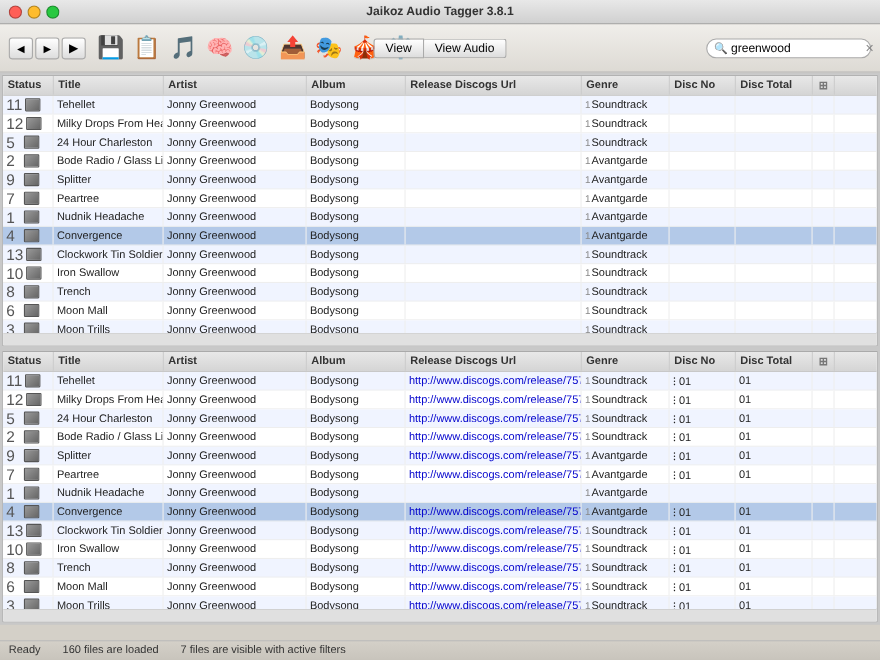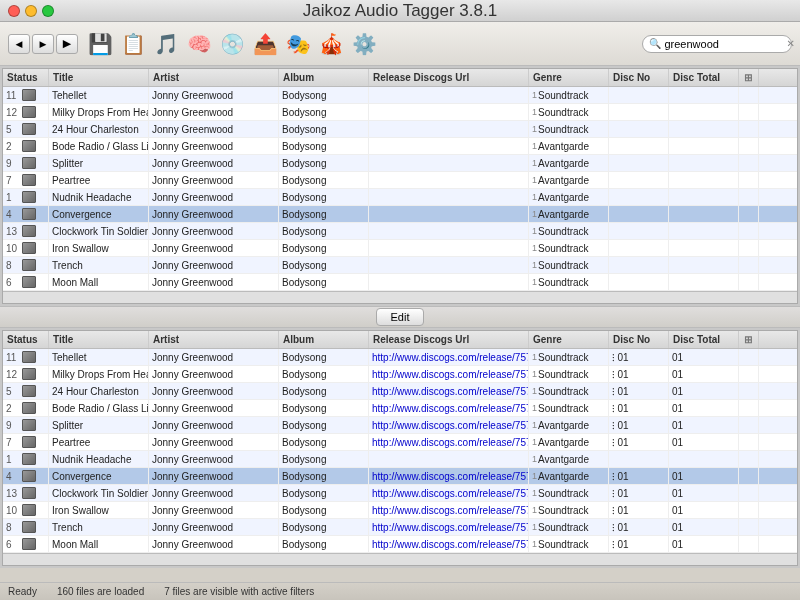--- a/index.html
+++ b/index.html
@@ -31,21 +31,21 @@
       gap: 5px;
     }
     .title-btn {
       width: 12px; height: 12px;
       border-radius: 50%;
       border: 1px solid rgba(0,0,0,0.3);
     }
     .btn-close { background: #ff5f57; }
     .btn-min { background: #febc2e; }
     .btn-max { background: #28c840; }
-    .titlebar-text { font-size: 17px; color: #333; font-weight: normal; }
+    .titlebar-text { font-size: 11px; color: #333; font-weight: bold; }
 
     
     .toolbar {
       background: linear-gradient(to bottom, #f0eeea, #dddad4);
       height: 44px;
       display: flex;
       align-items: center;
       padding: 0 8px;
       border-bottom: 1px solid #bbb;
       gap: 4px;
@@ -172,21 +172,21 @@
       height: 100%;
       display: flex;
       align-items: center;
       border-right: 1px solid #eee;
     }
     .td-status {
       display: flex;
       align-items: center;
       gap: 2px;
     }
-    .track-num { font-size: 10px; color: #555; min-width: 14px; }
+    .track-num { font-size: 14px; color: #555; min-width: 14px; }
     .status-icon {
       width: 14px; height: 12px;
       background: linear-gradient(135deg, #999 0%, #666 100%);
       border: 1px solid #555;
       border-radius: 1px;
       display: inline-block;
     }
 
     
     .scrollbar-h {
@@ -264,20 +264,24 @@
     <div class="tool-icon" style="font-size:20px;">📋</div>
     <div class="tool-icon" style="font-size:20px;">🎵</div>
     <div class="tool-icon" style="font-size:20px;">🧠</div>
     <div class="tool-icon" style="font-size:20px;">💿</div>
     <div class="tool-icon" style="font-size:20px;">📤</div>
     <div class="tool-icon" style="font-size:20px;">🎭</div>
     <div class="tool-icon" style="font-size:20px;">🎪</div>
     <div class="tool-icon" style="font-size:20px;">⚙️</div>
   </div>
 
+  <div style="position:absolute; left:50%; transform:translateX(-50%); display:flex; gap:0;">
+    <button class="view-btn">View</button>
+    <button class="view-btn">View Audio</button>
+  </div>
 
   <div class="search-box" style="margin-left:auto;">
     <span class="search-icon-sym">🔍</span>
     <input type="text" value="greenwood" style="">
     <span class="search-clear">✕</span>
   </div>
 </div>
 
 <div class="main-content">
 
@@ -525,23 +529,20 @@
         <span style="font-size:9px; color:#888; margin-right:1px;">1</span>Soundtrack
       </div>
       <div class="td"></div>
       <div class="td"></div>
       <div class="td"></div>
     </div>
       </div>
     <div class="scrollbar-h"></div>
   </div>
 
-  <div class="middle-bar">
-    <button class="edit-btn">Edit</button>
-  </div>
 
   <div class="table-panel">
     <div class="table-header">
       <div class="th">Status</div>
       <div class="th">Title</div>
       <div class="th">Artist</div>
       <div class="th">Album</div>
       <div class="th">Release Discogs Url</div>
       <div class="th">Genre</div>
       <div class="th">Disc No</div>

